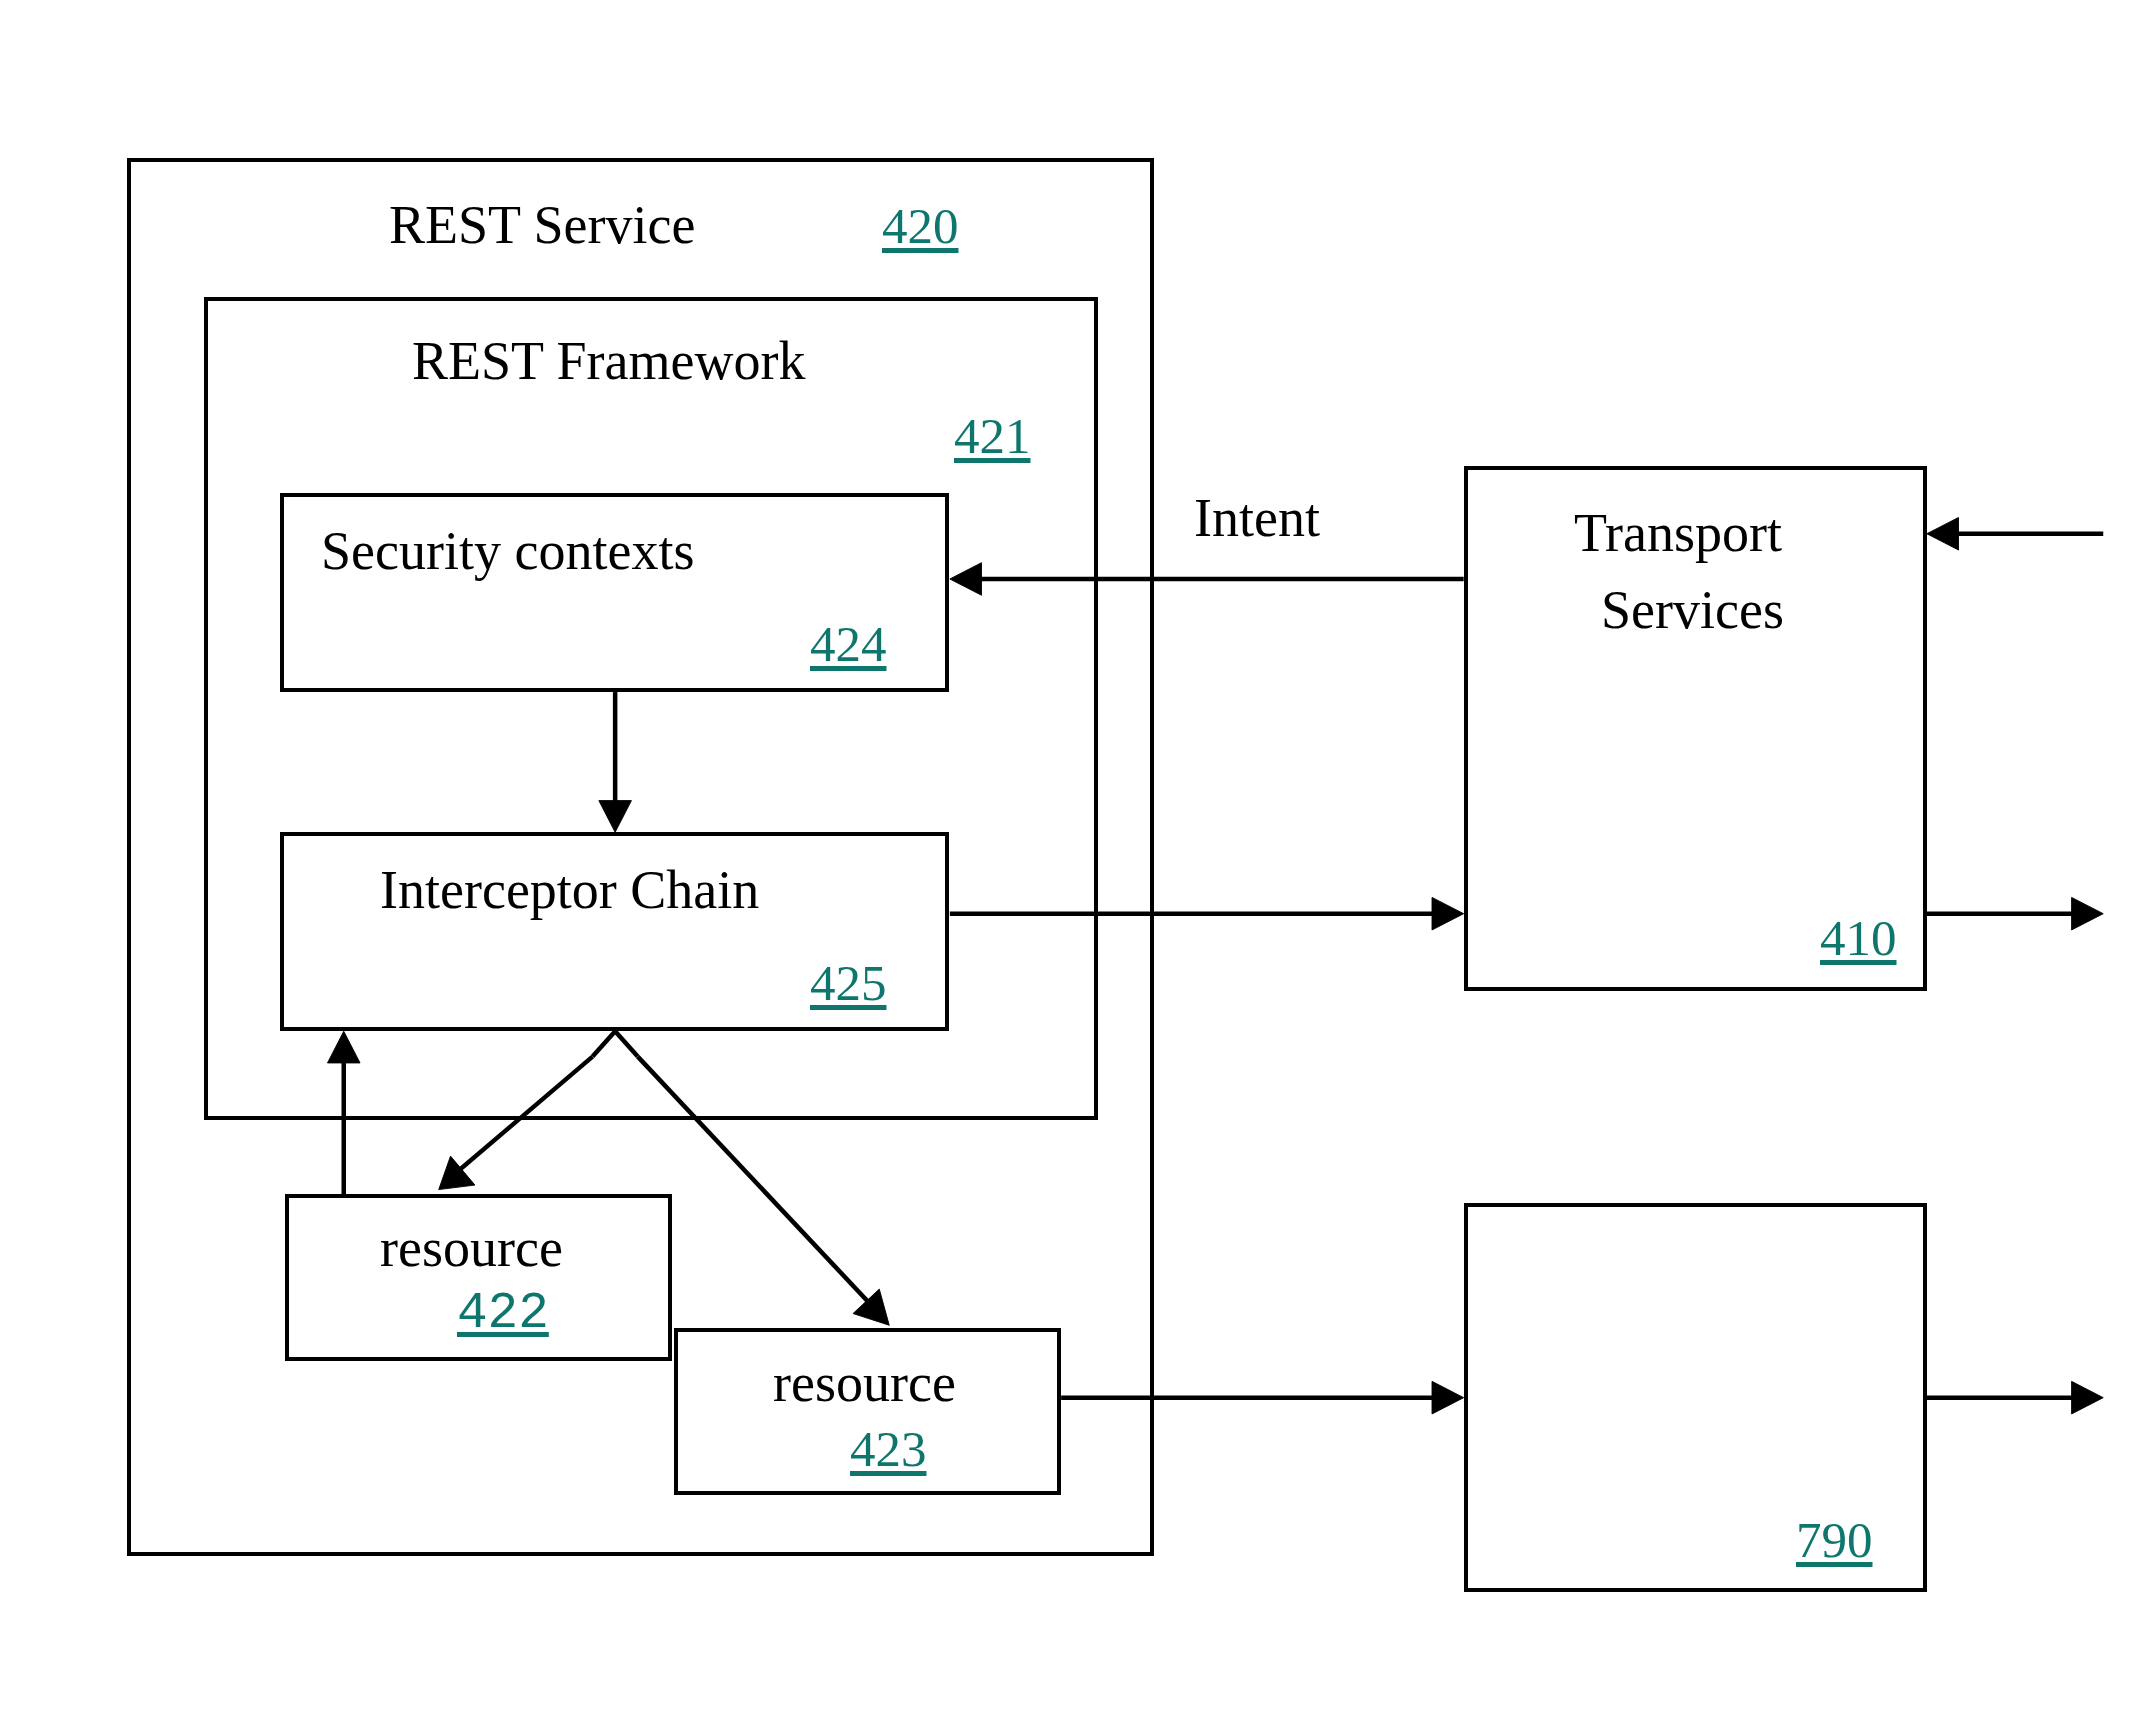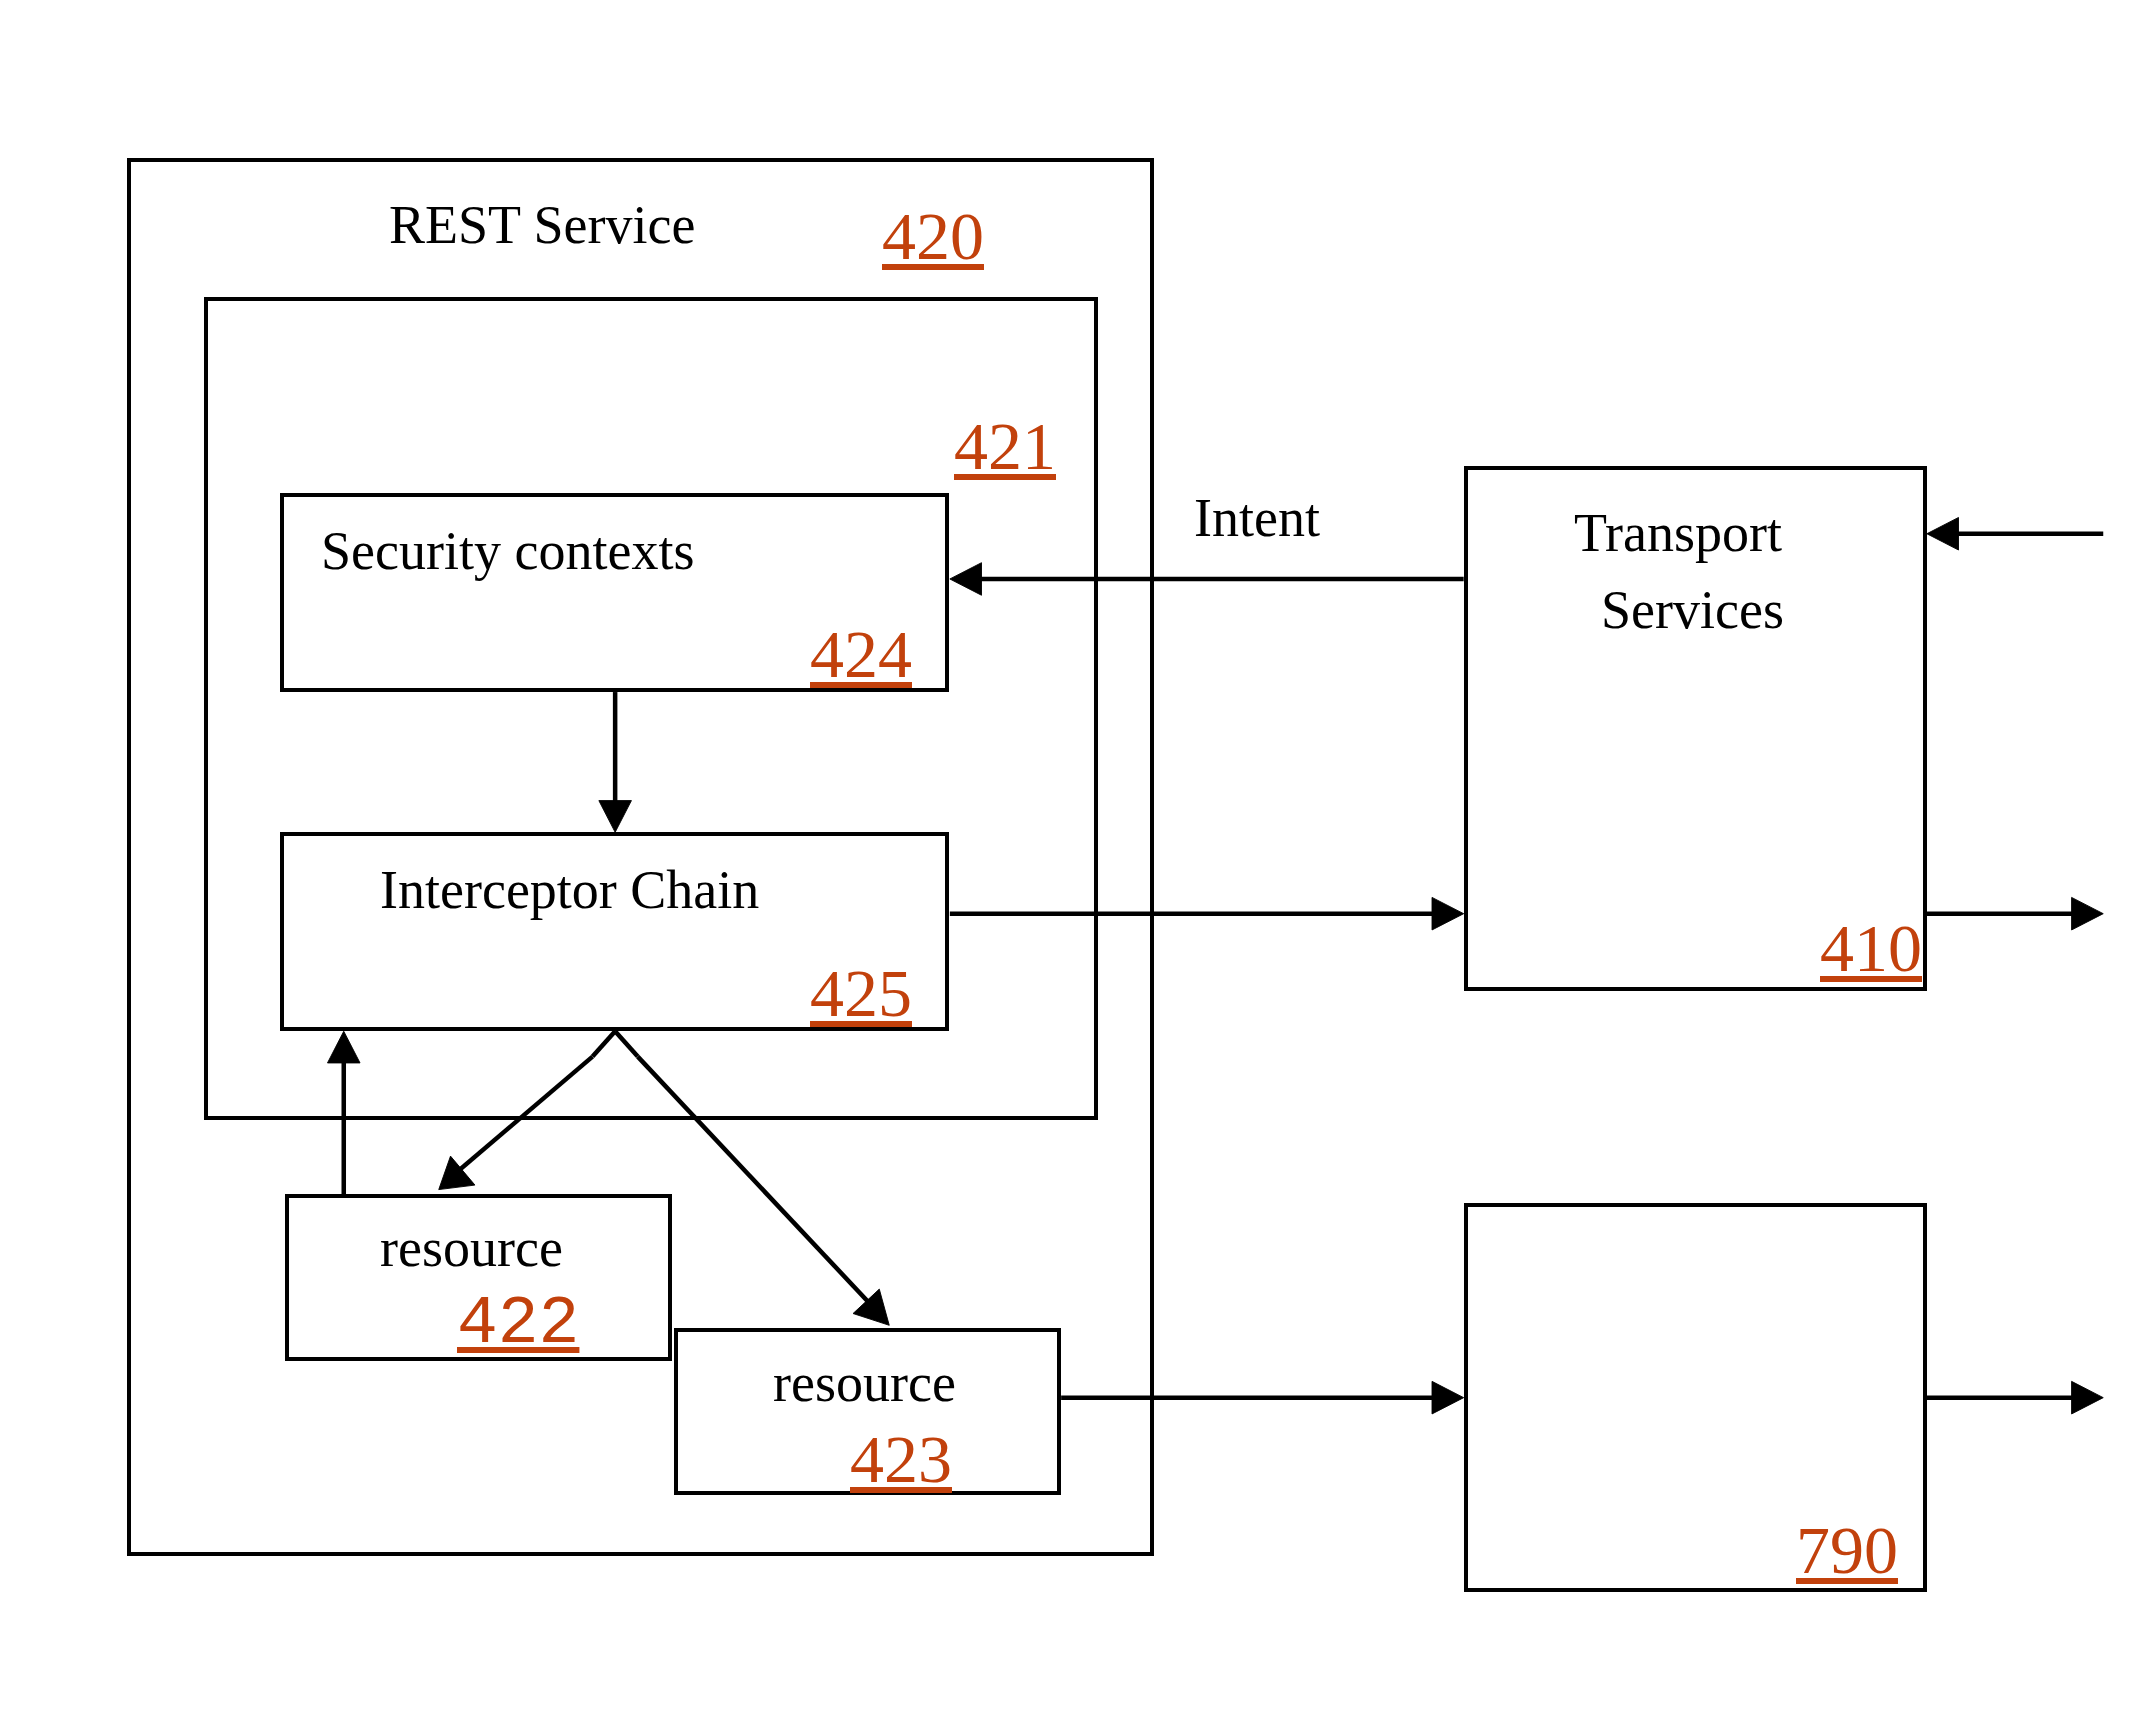--- a/index.html
+++ b/index.html
@@ -21,22 +21,22 @@
     background: #ffffff;
   }
   .title {
     position: absolute;
     font-size: 54px;
     color: #000;
     white-space: nowrap;
   }
   .refnum {
     position: absolute;
-    font-size: 68px;
-    color: #c2410c;
+    font-size: 51px;
+    color: #0f766e;
     text-decoration: underline;
     text-underline-offset: 5.4px;
   }
   .connector-label {
     position: absolute;
     font-size: 54px;
     color: #000;
   }
   svg.arrows {
     position: absolute;
@@ -59,20 +59,21 @@
 </head>
 <body>
 
 <div class="canvas">
 
   <div class="box" style="left:127px; top:158px; width:1027px; height:1398px;"></div>
   <div class="title" style="left:389px; top:194px;">REST Service</div>
   <div class="refnum" style="left:882px; top:197px;">420</div>
 
   <div class="box" style="left:204px; top:297px; width:894px; height:823px;"></div>
+  <div class="title" style="left:412px; top:330px;">REST Framework</div>
   <div class="refnum" style="left:954px; top:407px;">421</div>
 
   <div class="box" style="left:280px; top:493px; width:669px; height:199px;"></div>
   <div class="title" style="left:321px; top:520px;">Security contexts</div>
   <div class="refnum" style="left:810px; top:615px;">424</div>
 
   <div class="box" style="left:280px; top:832px; width:669px; height:199px;"></div>
   <div class="title" style="left:380px; top:859px;">Interceptor Chain</div>
   <div class="refnum" style="left:810px; top:954px;">425</div>
 

